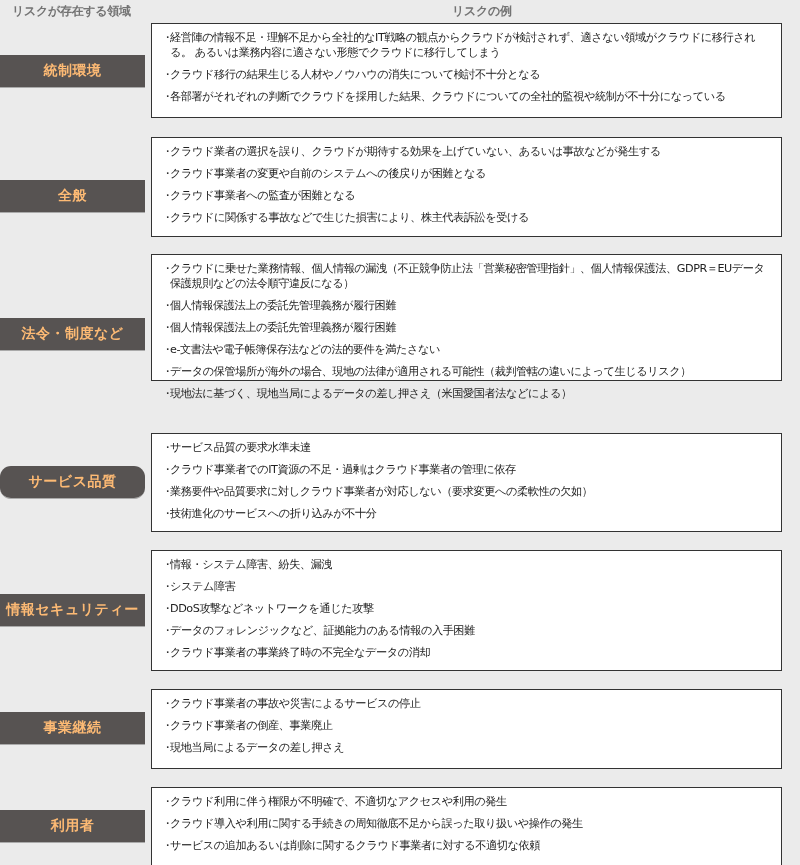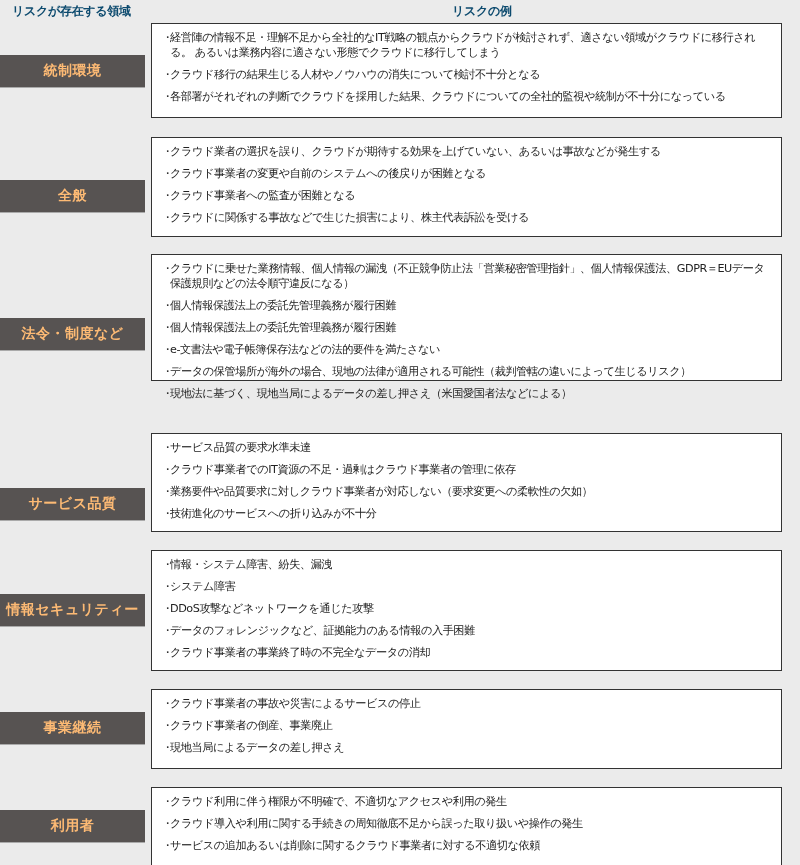--- a/index.html
+++ b/index.html
@@ -5,21 +5,21 @@
   html, body { margin: 0; padding: 0; }
   body {
     width: 800px; height: 865px; overflow: hidden;
     background: #ebebeb;
     font-family: "DejaVu Sans", "Liberation Sans", sans-serif;
     color: #222;
     position: relative;
   }
   .hdr {
     position: absolute; top: 3px;
-    font-size: 12px; font-weight: bold; color: #0c4a6e;
+    font-size: 12px; font-weight: bold; color: #737373;
     letter-spacing: -0.3px;
   }
   .hdr-area { left: 12px; }
   .hdr-risk { left: 452px; }
   .label {
     position: absolute; left: 0; width: 145px; height: 32px;
     background: #575352;
     color: #fdba74; font-weight: bold; font-size: 14px;
     display: flex; align-items: center; justify-content: center;
     letter-spacing: 0.5px;
@@ -66,21 +66,21 @@
 <div class="label" style="top:318px;">法令・制度など</div>
 <div class="box" style="top:254px; height:127px;">
   <div class="item"><span class="bullet">・</span><span>クラウドに乗せた業務情報、個人情報の漏洩（不正競争防止法「営業秘密管理指針」、個人情報保護法、GDPR＝EUデータ保護規則などの法令順守違反になる）</span></div>
   <div class="item"><span class="bullet">・</span><span>個人情報保護法上の委託先管理義務が履行困難</span></div>
   <div class="item"><span class="bullet">・</span><span>個人情報保護法上の委託先管理義務が履行困難</span></div>
   <div class="item"><span class="bullet">・</span><span>e-文書法や電子帳簿保存法などの法的要件を満たさない</span></div>
   <div class="item"><span class="bullet">・</span><span>データの保管場所が海外の場合、現地の法律が適用される可能性（裁判管轄の違いによって生じるリスク）</span></div>
   <div class="item"><span class="bullet">・</span><span>現地法に基づく、現地当局によるデータの差し押さえ（米国愛国者法などによる）</span></div>
 </div>
 
-<div class="label" style="top:488px;">サービス品質</div>
+<div class="label" style="top:466px;border-radius:11px;">サービス品質</div>
 <div class="box" style="top:433px; height:99px;">
   <div class="item"><span class="bullet">・</span><span>サービス品質の要求水準未達</span></div>
   <div class="item"><span class="bullet">・</span><span>クラウド事業者でのIT資源の不足・過剰はクラウド事業者の管理に依存</span></div>
   <div class="item"><span class="bullet">・</span><span>業務要件や品質要求に対しクラウド事業者が対応しない（要求変更への柔軟性の欠如）</span></div>
   <div class="item"><span class="bullet">・</span><span>技術進化のサービスへの折り込みが不十分</span></div>
 </div>
 
 <div class="label" style="top:594px;">情報セキュリティー</div>
 <div class="box" style="top:550px; height:121px;">
   <div class="item"><span class="bullet">・</span><span>情報・システム障害、紛失、漏洩</span></div>

